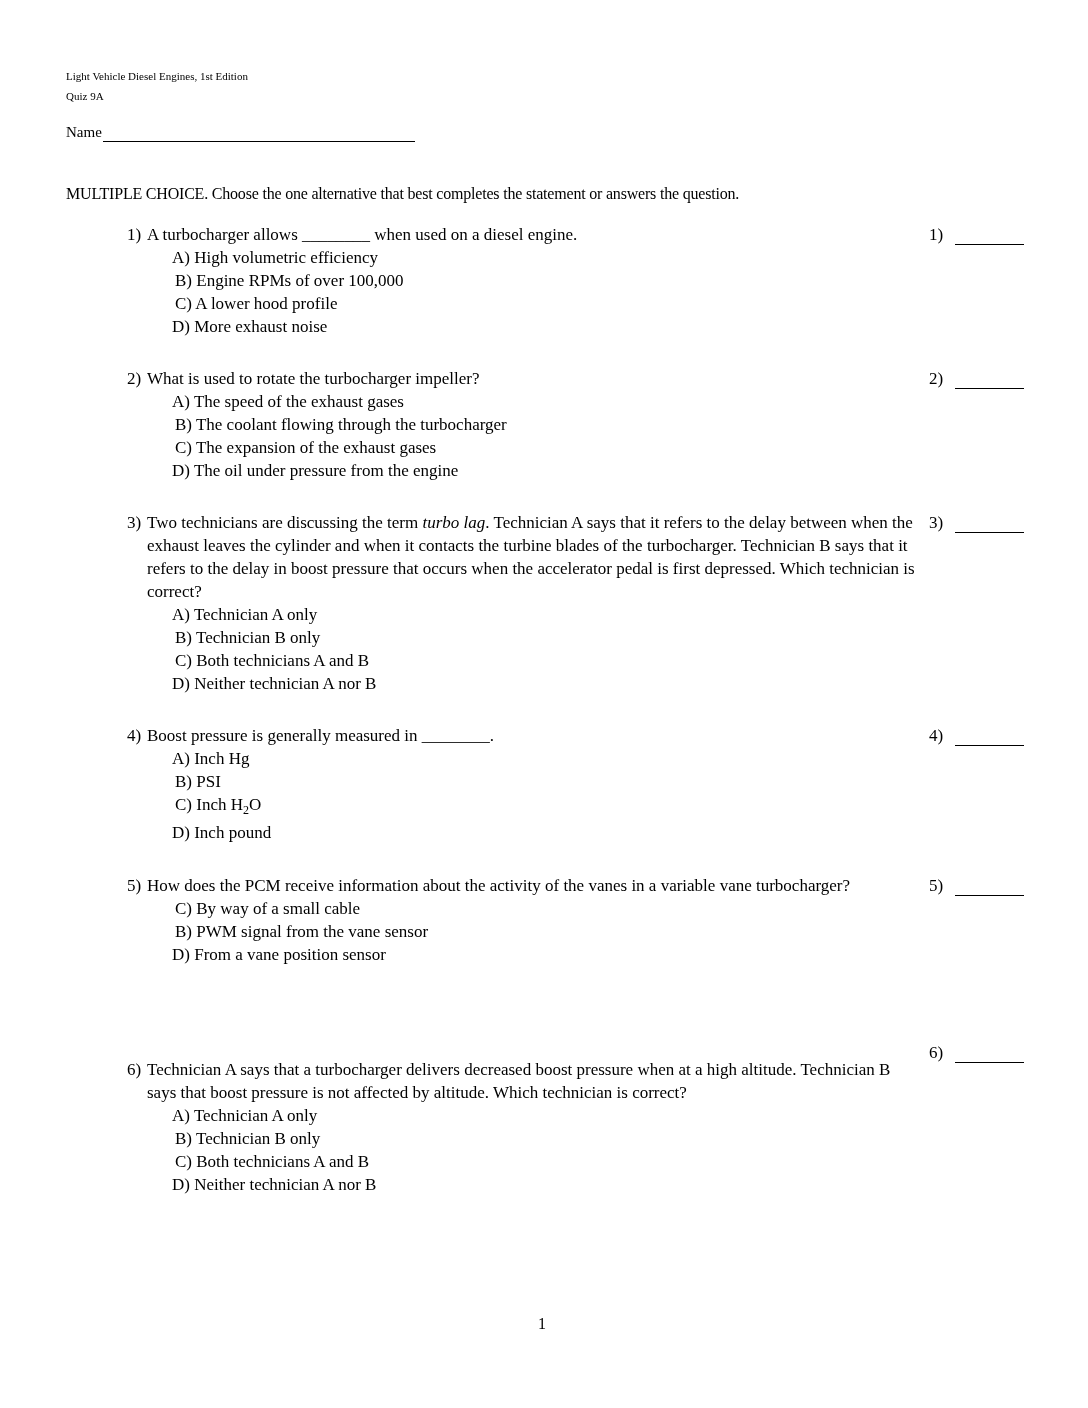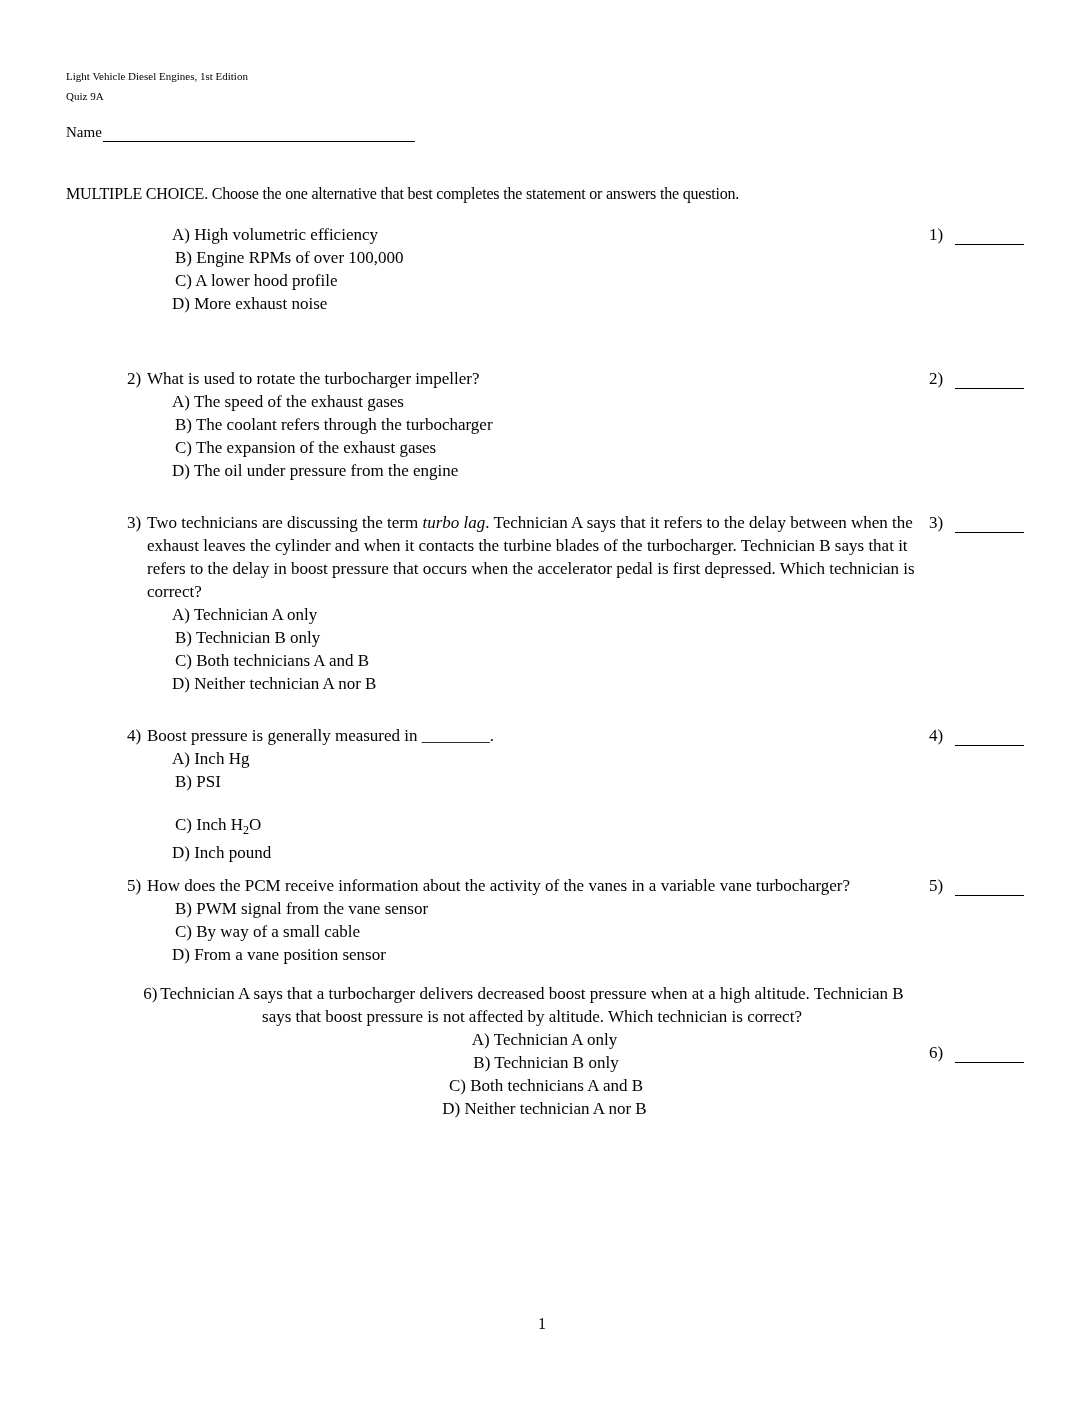--- a/index.html
+++ b/index.html
@@ -30,37 +30,38 @@
 </div>
 
 <div class="name-row serif">
   <span>Name</span>
   <span class="name-line"></span>
 </div>
 
 <div class="instructions serif">MULTIPLE CHOICE.  Choose the one alternative that best completes the statement or answers the question.</div>
 
 <div class="question serif" style="top:223px;">
+  <div class="q-stem"><span class="num">1)</span><span>A turbocharger allows ________ when used on a diesel engine.</span></div>
   <div class="options">
     <div class="opt a">A) High volumetric efficiency</div>
     <div class="opt b">B) Engine RPMs of over 100,000</div>
     <div class="opt c">C) A lower hood profile</div>
     <div class="opt d">D) More exhaust noise</div>
   </div>
 </div>
 <div class="answer-slot serif" style="top:225px;">
   <span>1)</span>
   <span class="answer-line"></span>
 </div>
 
 <div class="question serif" style="top:367px;">
   <div class="q-stem"><span class="num">2)</span><span>What is used to rotate the turbocharger impeller?</span></div>
   <div class="options">
     <div class="opt a">A) The speed of the exhaust gases</div>
-    <div class="opt b">B) The coolant refers through the turbocharger</div>
+    <div class="opt b">B) The coolant flowing through the turbocharger</div>
     <div class="opt c">C) The expansion of the exhaust gases</div>
     <div class="opt d">D) The oil under pressure from the engine</div>
   </div>
 </div>
 <div class="answer-slot serif" style="top:369px;">
   <span>2)</span>
   <span class="answer-line"></span>
 </div>
 
 <div class="question serif" style="top:511px;">
@@ -75,43 +76,43 @@
 <div class="answer-slot serif" style="top:513px;">
   <span>3)</span>
   <span class="answer-line"></span>
 </div>
 
 <div class="question serif" style="top:724px;">
   <div class="q-stem"><span class="num">4)</span><span>Boost pressure is generally measured in ________.</span></div>
   <div class="options">
     <div class="opt a">A) Inch Hg</div>
     <div class="opt b">B) PSI</div>
-    <div class="opt c" style="height:28px;margin-top:20px;"><span>C) Inch H</span><sub>2</sub><span>O</span></div>
+    <div class="opt c" style="height:28px;"><span>C) Inch H</span><sub>2</sub><span>O</span></div>
     <div class="opt d">D) Inch pound</div>
   </div>
 </div>
 <div class="answer-slot serif" style="top:726px;">
   <span>4)</span>
   <span class="answer-line"></span>
 </div>
 
 <div class="question serif" style="top:874px;">
   <div class="q-stem"><span class="num">5)</span><span>How does the PCM receive information about the activity of the vanes in a variable vane turbocharger?</span></div>
   <div class="options">
+    <div class="opt c">C) By way of a small cable</div>
     <div class="opt b">B) PWM signal from the vane sensor</div>
-    <div class="opt c">C) By way of a small cable</div>
     <div class="opt d">D) From a vane position sensor</div>
   </div>
 </div>
 <div class="answer-slot serif" style="top:876px;">
   <span>5)</span>
   <span class="answer-line"></span>
 </div>
 
-<div class="question serif" style="top:982px;text-align:center;">
+<div class="question serif" style="top:1058px;">
   <div class="q-stem"><span class="num">6)</span><span>Technician A says that a turbocharger delivers decreased boost pressure when at a high altitude. Technician B says that boost pressure is not affected by altitude. Which technician is correct?</span></div>
   <div class="options">
     <div class="opt a">A) Technician A only</div>
     <div class="opt b">B) Technician B only</div>
     <div class="opt c">C) Both technicians A and B</div>
     <div class="opt d">D) Neither technician A nor B</div>
   </div>
 </div>
 <div class="answer-slot serif" style="top:1043px;">
   <span>6)</span>

